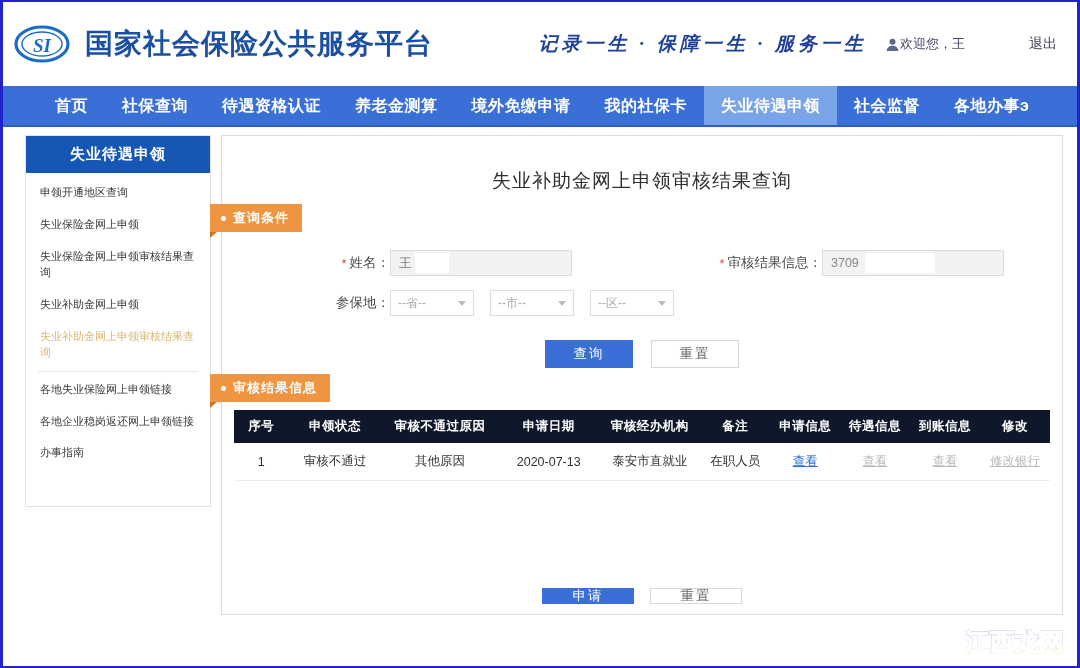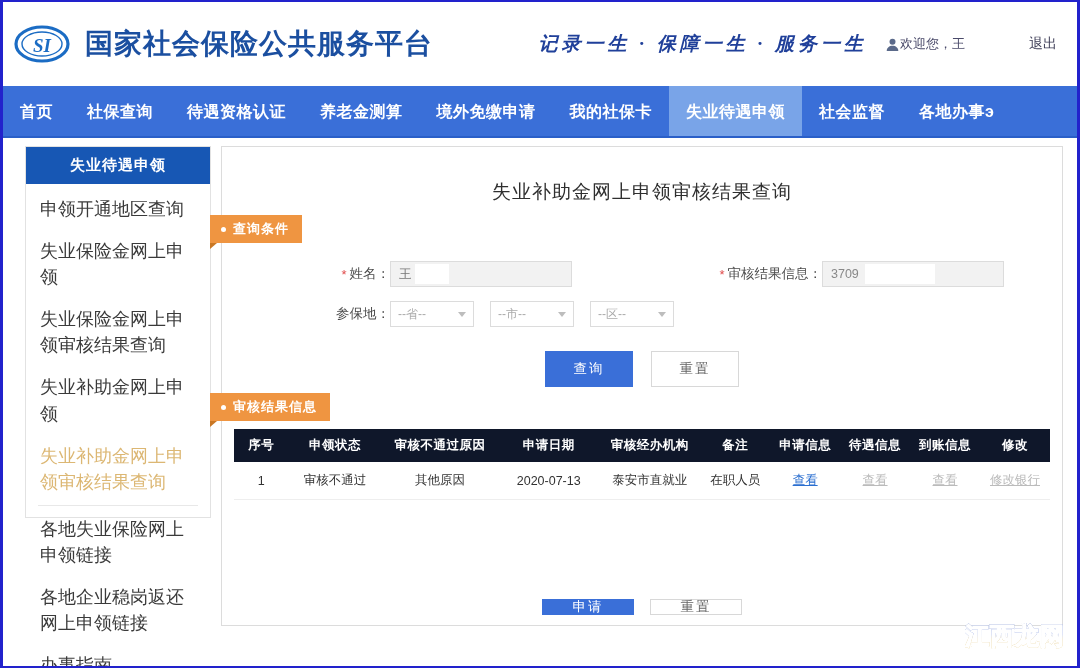--- a/index.html
+++ b/index.html
@@ -71,26 +71,27 @@
   .logout {
     font-size: 14px;
     color: #3b3b55;
     white-space: nowrap;
     margin-left: 14px;
     cursor: pointer;
   }
 
   
   .nav {
-    height: 52px;
+    height: 41px;
     background: #3a6fd8;
     display: flex;
     align-items: stretch;
     overflow: hidden;
     position: relative;
+    padding-left: 35px;
   }
   .nav::after {
     content: "";
     position: absolute;
     left: 0; right: 0; bottom: 0;
     height: 2px;
     background: #2a5fc8;
   }
   .nav-item {
     display: flex;
@@ -127,21 +128,21 @@
     background: #1757b4;
     color: #ffffff;
     font-size: 15px;
     font-weight: bold;
     text-align: center;
     padding: 9px 0;
     letter-spacing: 1px;
   }
   .sidebar-list { padding: 4px 0 8px 0; }
   .sidebar-item {
-    font-size: 18px;
+    font-size: 11px;
     color: #3a3a3a;
     line-height: 1.45;
     padding: 8px 12px 8px 14px;
     cursor: pointer;
   }
   .sidebar-item.active { color: #dcb773; }
   .sidebar-sep {
     height: 1px;
     background: #e8e8e8;
     margin: 2px 12px;
@@ -250,21 +251,21 @@
   }
 
   .btn-row {
     display: flex;
     justify-content: center;
     gap: 18px;
     padding: 10px 0 6px 0;
   }
   .btn {
     min-width: 88px;
-    height: 36px;
+    height: 28px;
     font-size: 13.5px;
     display: flex;
     align-items: center;
     justify-content: center;
     cursor: pointer;
     letter-spacing: 2px;
   }
   .btn-primary { background: #3a6fd8; color: #ffffff; border: 1px solid #3a6fd8; }
   .btn-default { background: #ffffff; color: #666666; border: 1px solid #d8d8d8; }
 
@@ -304,21 +305,21 @@
     display: flex;
     justify-content: center;
     gap: 16px;
   }
   .footer-btns .btn { min-width: 92px; height: 16px; }
 
   
   .watermark {
     position: absolute;
     right: 12px;
-    bottom: 14px;
+    bottom: 8px;
     font-size: 24px;
     font-weight: bold;
     letter-spacing: 1px;
     background: linear-gradient(180deg, #1f3fa8 0%, #3f63d0 45%, #c99b2e 60%, #e8c45a 100%);
     -webkit-background-clip: text;
     background-clip: text;
     color: transparent;
     -webkit-text-stroke: 1.5px #ffffff;
     paint-order: stroke fill;
     text-shadow: 0 0 2px #ffffff;

